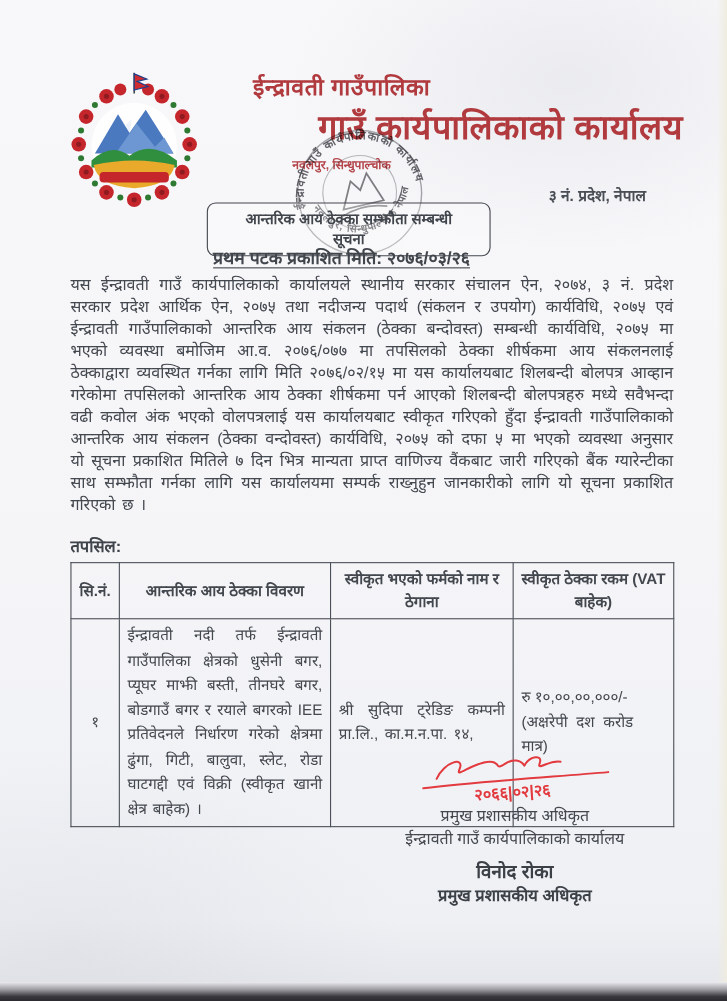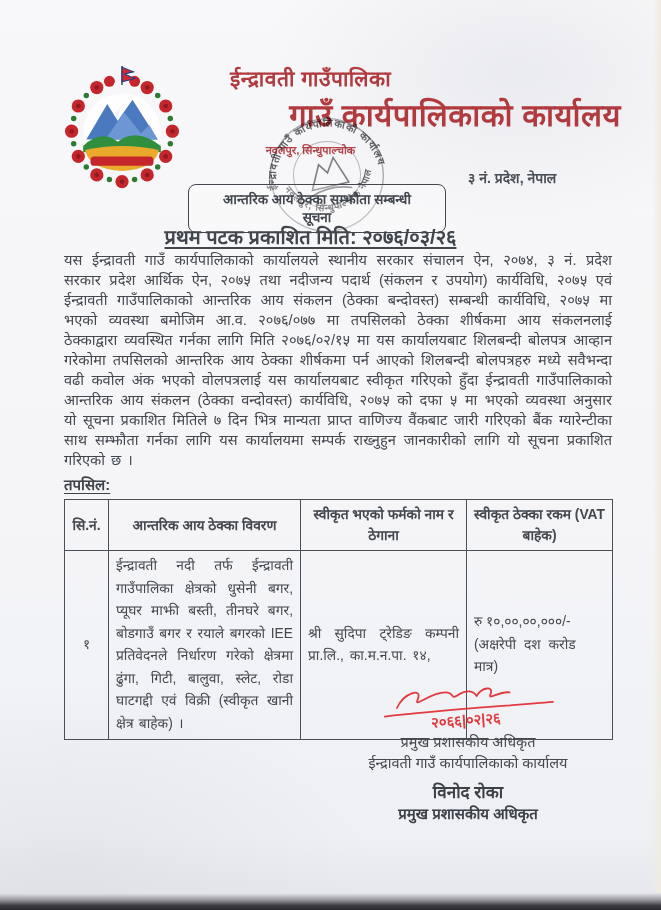--- a/index.html
+++ b/index.html
@@ -36,44 +36,44 @@
   .address-line{
     position:absolute;left:0;right:40px;top:142px;text-align:center;
     font-size:11px;font-weight:bold;color:#b3444a;
   }
   .stamp{
     position:absolute;left:256px;top:106px;width:142px;height:138px;
     transform:rotate(-13deg);
     mix-blend-mode:multiply;opacity:.88;
   }
   .province-line{
-    position:absolute;top:168px;left:468px;width:150px;
+    position:absolute;top:168px;left:468px;width:150px;text-align:center;
     font-size:14px;font-weight:bold;color:#4a4e55;
   }
   .notice-box{
     position:absolute;top:184px;left:188px;width:258px;
     border:1.6px solid #43474e;border-radius:8px;
     padding:5px 20px 6px;box-sizing:border-box;text-align:center;
     font-size:13.5px;font-weight:bold;color:#41454c;
     background:rgba(255,255,255,.25);
   }
   .published-line{
     position:absolute;top:223px;left:0;right:40px;text-align:center;
-    font-size:20px;font-weight:bold;color:#41454c;
+    font-size:16px;font-weight:bold;color:#41454c;
     text-decoration:underline;text-underline-offset:3px;
   }
   
   .content{position:absolute;left:64px;top:250px;width:548px;}
   .body-paragraph{
     margin:0;font-size:14.6px;line-height:20px;color:#43474e;
     text-align:justify;word-spacing:2px;
   }
   .tapasil{
-    margin-top:4px;font-size:15px;font-weight:bold;color:#3f434a;
-    text-decoration:underline;text-underline-offset:3px;width:fit-content;
+    margin-top:16px;font-size:15px;font-weight:bold;color:#3f434a;
+    text-underline-offset:3px;width:fit-content;
   }
   
   table.notice-table{
     margin-top:5px;border-collapse:collapse;width:548px;table-layout:fixed;
     color:#43474e;
   }
   .notice-table th,.notice-table td{
     border:1.6px solid #4b4f57;padding:4px 7px;
   }
   .notice-table th{font-size:13.8px;font-weight:bold;text-align:center;line-height:21px;}

